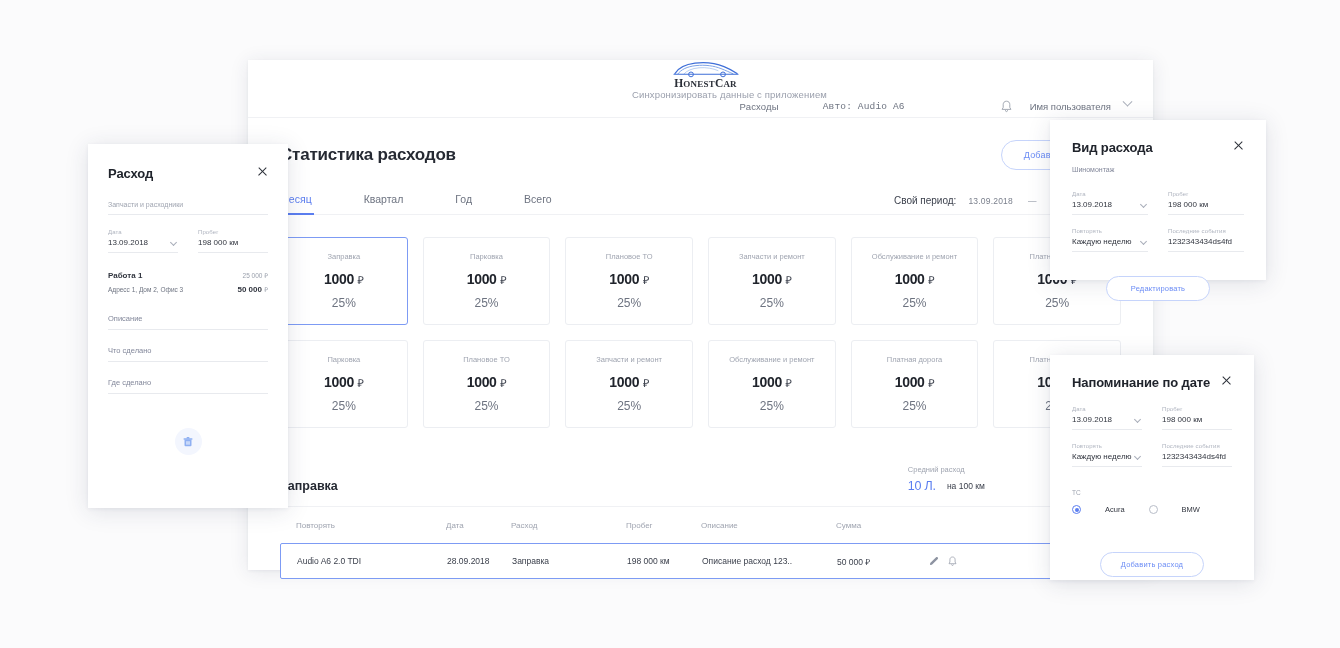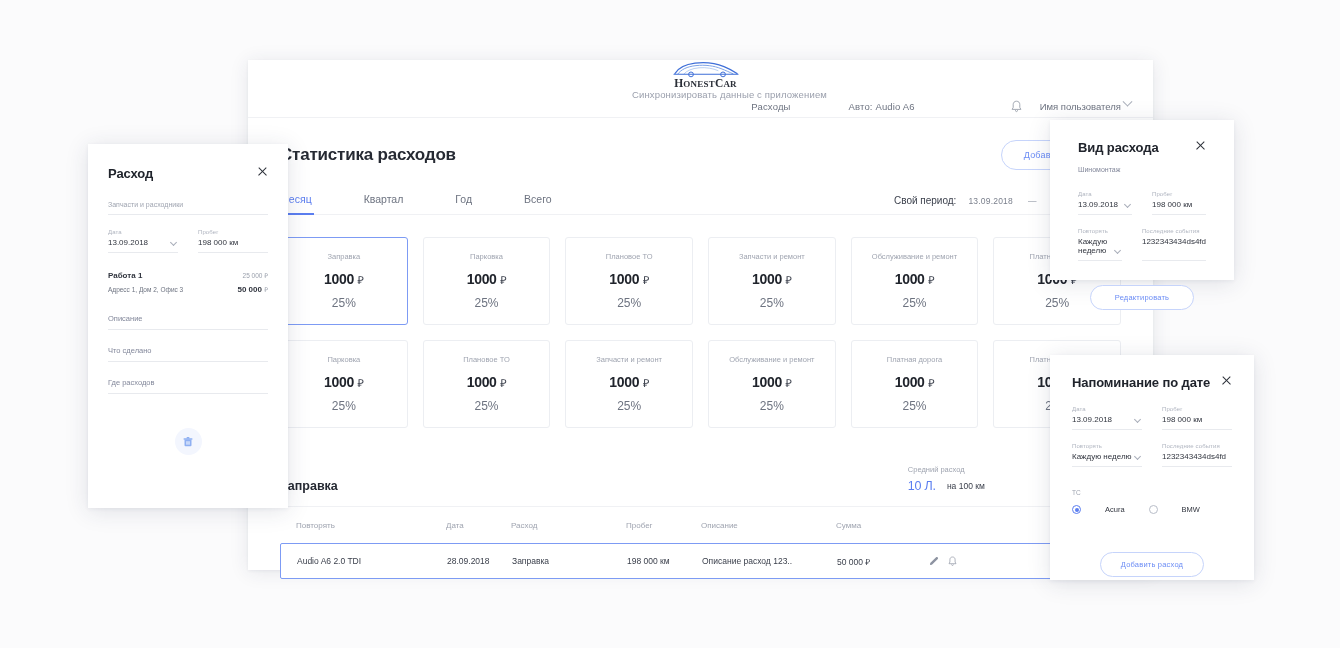--- a/index.html
+++ b/index.html
@@ -31,23 +31,23 @@
     font-family: "Liberation Serif", serif;
     font-weight: bold; font-size: 11.5px; color: #2b2f38;
     letter-spacing: .2px; margin-top: -1px;
   }
   .logo-text .sm { font-size: 9px; }
   .hdr-sync {
     margin-left: 48px; font-size: 9.5px; color: #9a9fac; letter-spacing: .15px;
   }
   .hdr-right { margin-left: auto; display: flex; align-items: center; gap: 0; }
   .hdr-link { font-size: 9.5px; color: #6d7380; letter-spacing: .15px; }
-  .hdr-link + .hdr-link { margin-left: 58px; }
+  .hdr-link + .hdr-link { margin-left: 44px; font-family: Liberation Mono, monospace; }
   .bell-wrap { margin-left: 96px; display: flex; align-items: center; }
-  .user-wrap { margin-left: 18px; display: flex; align-items: flex-start; gap: 3px; }
+  .user-wrap { margin-left: 18px; display: flex; align-items: flex-start; gap: 13px; }
   .user-name { font-size: 9.5px; color: #6d7380; }
   .caret { width: 7px; height: 7px; border-right: 1.2px solid #a8adb9; border-bottom: 1.2px solid #a8adb9; transform: rotate(45deg) translate(-2px,-2px); }
 
   .app-body { padding: 22px 32px 0 32px; }
   .title-row { display: flex; align-items: center; }
   .page-title { font-size: 17px; font-weight: bold; color: #262a33; letter-spacing: -.2px; }
   .btn-outline {
     margin-left: auto;
     border: 1px solid #c6d4fb; border-radius: 16px;
     color: #6b8cf5; background: #fff;
@@ -136,21 +136,21 @@
   .add-work { display: flex; align-items: center; gap: 6px; margin-left: 14px; padding-bottom: 4px; cursor: pointer; }
   .plus { color: #7d9bf4; font-size: 11px; line-height: 1; }
   .add-work span.t { font-size: 6.5px; color: #6d7380; }
   .trash-circle {
     width: 27px; height: 27px; border-radius: 50%; background: #f3f6fe;
     display: flex; align-items: center; justify-content: center;
     margin: 34px auto 0 auto; cursor: pointer;
   }
 
   
-  #panel-vid { left: 1050px; top: 120px; width: 184px; height: 160px; padding: 20px 28px; }
+  #panel-vid { left: 1050px; top: 120px; width: 216px; height: 160px; padding: 20px 22px; }
   #panel-vid .subtitle { font-size: 7px; color: #82879a; margin-top: 11px; }
   .btn-pill {
     display: block; margin: 0 auto; border: 1px solid #c6d4fb; border-radius: 14px;
     background: #fff; color: #6b8cf5; font-size: 7.5px; padding: 7px 0; width: 104px;
     text-align: center; cursor: pointer; letter-spacing: .2px;
   }
 
   
   #panel-napom { left: 1050px; top: 355px; width: 204px; height: 225px; padding: 20px 22px; }
   .radio-label { font-size: 6.5px; color: #9fa4b0; margin-top: 22px; }
@@ -368,21 +368,21 @@
     <div class="line-field" style="margin-top:20px">
       <div class="txt">Описание</div>
     </div>
 
     <div class="line-field">
       <div class="txt">Что сделано</div>
       <span class="fcaret" style="bottom:8px"></span>
     </div>
 
     <div class="line-field">
-      <div class="txt">Где расходов</div>
+      <div class="txt">Где сделано</div>
       <span class="fcaret" style="bottom:8px"></span>
     </div>
 
 
     <div class="trash-circle">
       <svg width="12" height="12" viewBox="0 0 12 12">
         <rect x="2.5" y="3.6" width="7" height="6.6" rx="1" fill="#8fb0f2"></rect>
         <rect x="1.5" y="2.2" width="9" height="1.5" rx=".6" fill="#8fb0f2"></rect>
         <rect x="4.6" y="1" width="2.8" height="1.4" rx=".5" fill="#8fb0f2"></rect>
         <rect x="4.5" y="5.2" width="1" height="3.5" fill="#ffffff"></rect>

